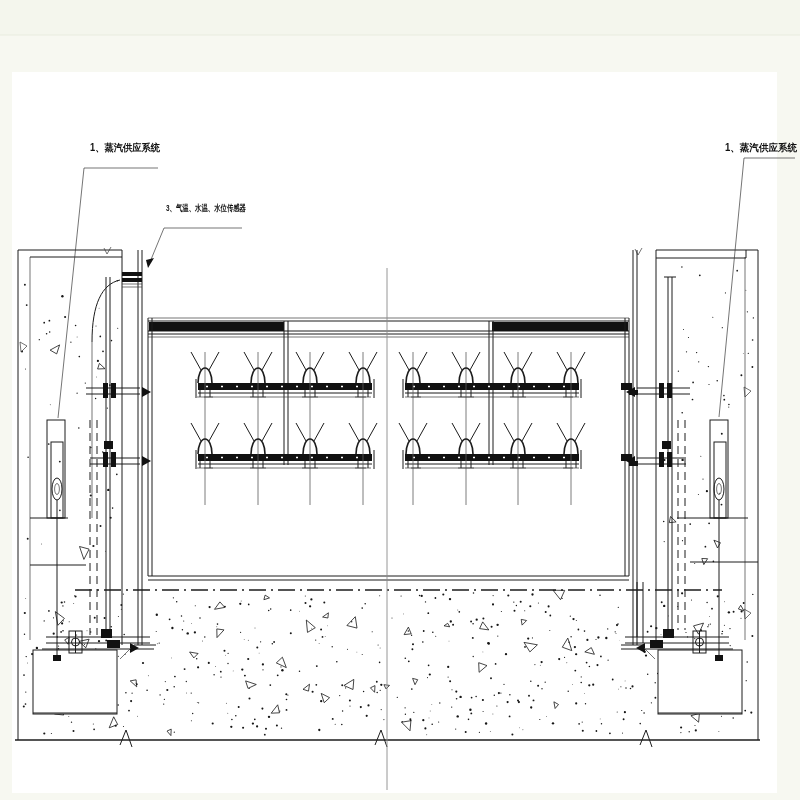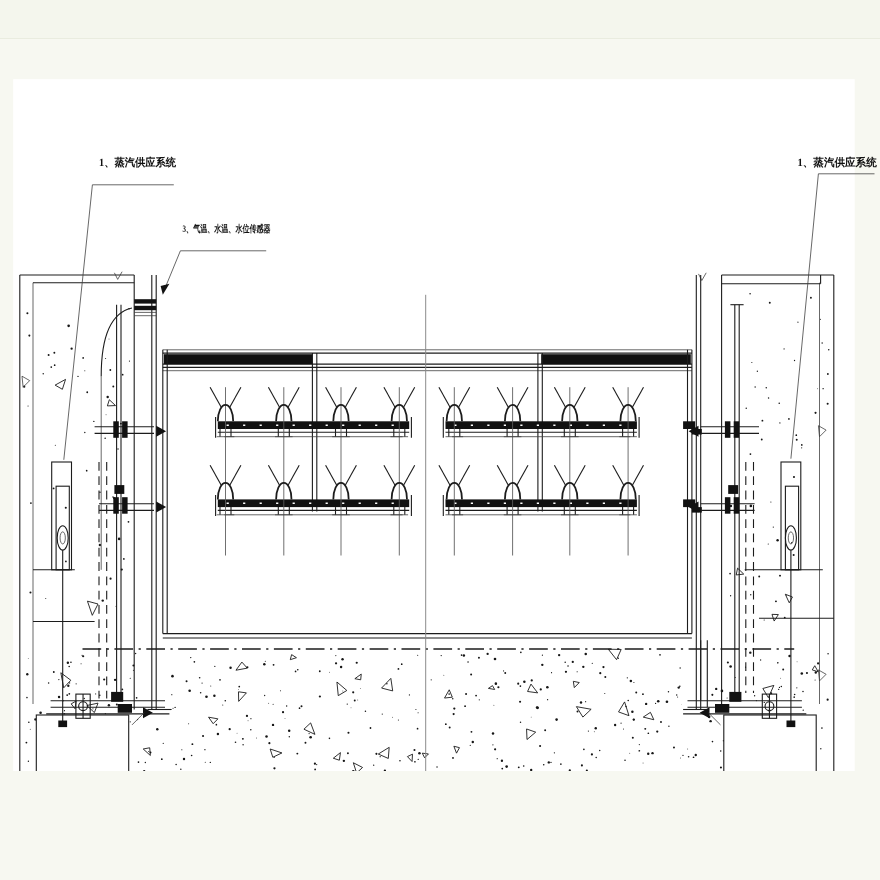--- a/index.html
+++ b/index.html
@@ -1,17 +1,17 @@
 <!DOCTYPE html>
 <html><head>
 <meta charset="utf-8">
 <style>
   html,body{margin:0;padding:0;background:#f7f8f1;}
-  .stage{position:relative;width:800px;height:701px;background:#f7f8f1;overflow:hidden;
-         font-family:Liberation Serif, serif;}
+  .stage{position:relative;width:800px;height:800px;background:#f7f8f1;overflow:hidden;
+         font-family:Liberation Sans, sans-serif;}
   svg{position:absolute;left:0;top:0;}
   .s{stroke:#1c1c1c;stroke-width:1;fill:none;}
   .s2{stroke:#1c1c1c;stroke-width:1.6;fill:none;}
   .thin{stroke:#3a3a3a;stroke-width:.7;fill:none;}
   .f{fill:#111;stroke:none;}
   .wh{fill:#ffffff;stroke:none;}
   .whs{fill:#ffffff;stroke:#1c1c1c;stroke-width:1;}
   .cl{stroke:#8a8a8a;stroke-width:.9;fill:none;}
   .ax{stroke:#5c5c5c;stroke-width:.8;fill:none;}
   .dash{stroke:#1c1c1c;stroke-width:1;fill:none;stroke-dasharray:8 5;}

